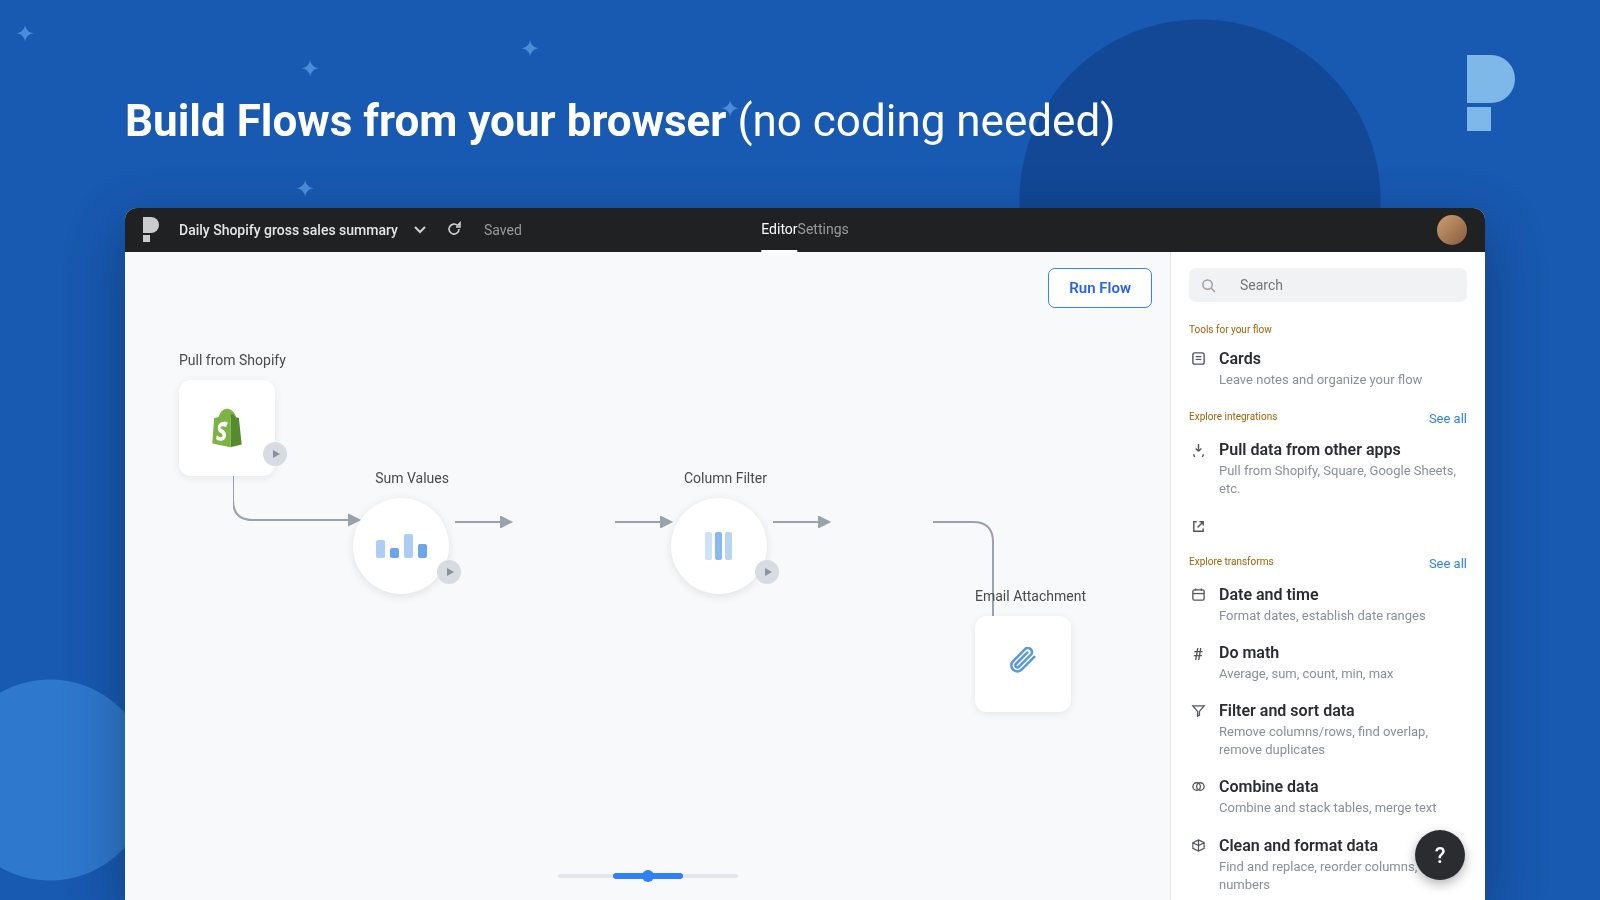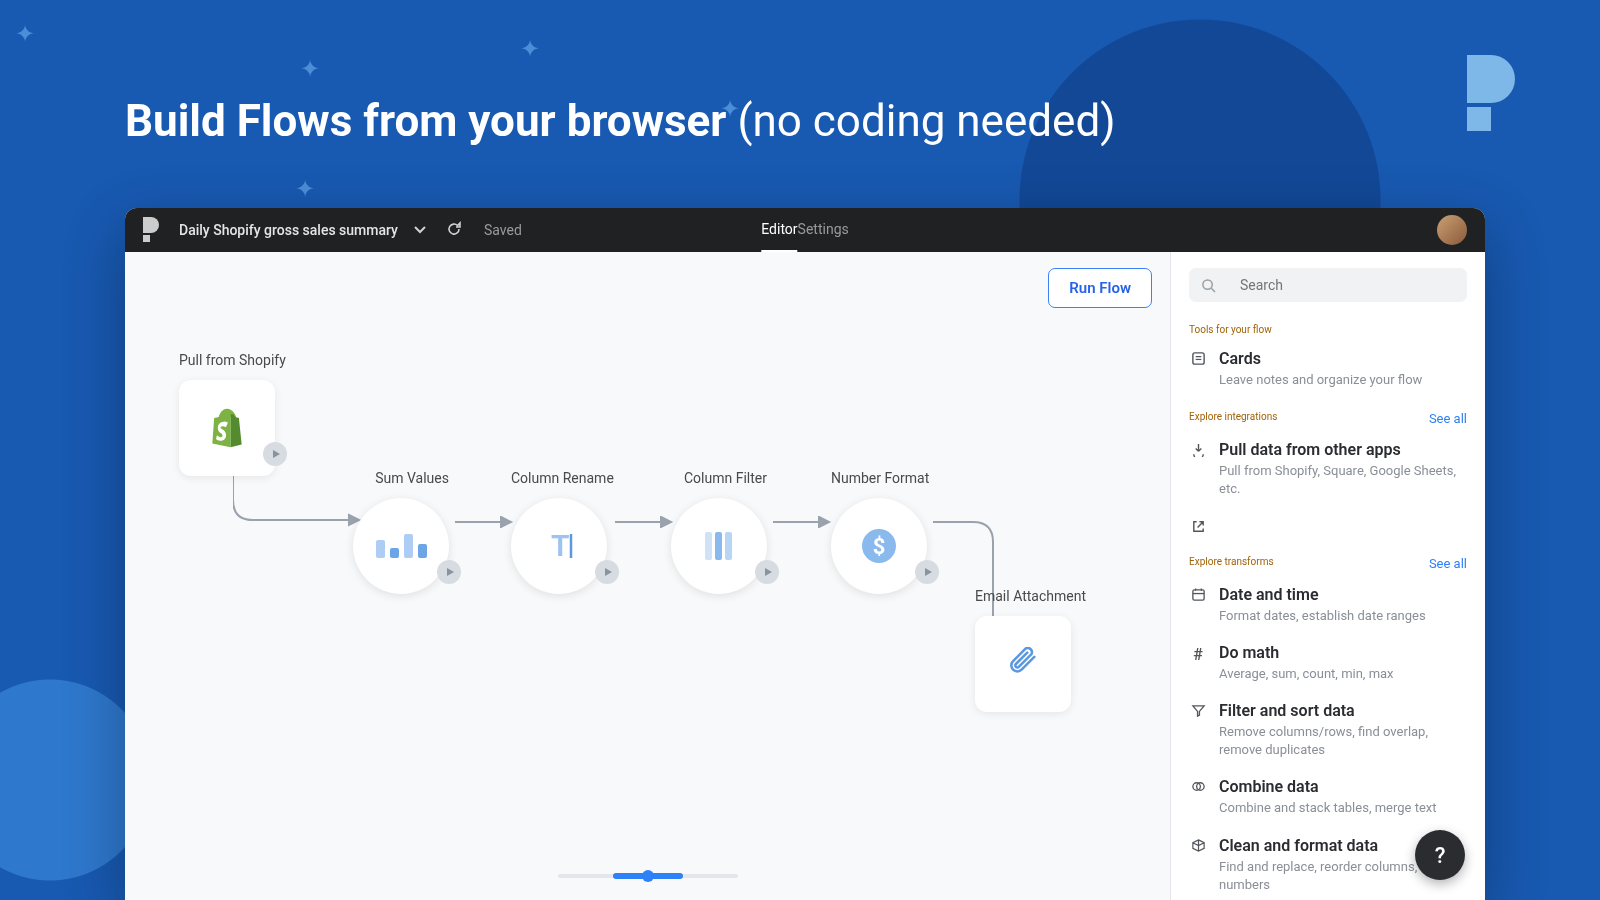--- a/index.html
+++ b/index.html
@@ -142,53 +142,33 @@
           <div class="sum-bars">
             <span style="height:18px"></span>
               <span style="height:10px;background:#6ba5e5"></span>
               <span style="height:24px"></span>
               <span style="height:14px;background:#6ba5e5"></span>
           </div>
           <div class="play-dot"></div>
         </div>
       </div>
 
-      <div class="node" style="top:218px;left:386px">
-        <div class="node-label">Column Rename</div>
-        <div class="node-circle">
-          <svg width="44" height="44" viewBox="0 0 44 44">
-            <text x="14" y="32" font-size="30" font-weight="600" fill="#9cc4f2">T</text>
-            <line x1="34" y1="10" x2="34" y2="34" stroke="#5a98e0" stroke-width="2.5"></line>
-          </svg>
-          <div class="play-dot"></div>
-        </div>
-      </div>
 
       <div class="node" style="top:218px;left:546px">
         <div class="node-label">Column Filter</div>
         <div class="node-circle">
           <svg width="40" height="40" viewBox="0 0 40 40">
             <rect x="6" y="6" width="7" height="28" rx="2" fill="#cfe2f8"></rect>
             <rect x="16" y="6" width="7" height="28" rx="2" fill="#8ab9ee"></rect>
             <rect x="26" y="6" width="7" height="28" rx="2" fill="#b9d5f4"></rect>
           </svg>
           <div class="play-dot"></div>
         </div>
       </div>
 
-      <div class="node" style="top:218px;left:706px">
-        <div class="node-label">Number Format</div>
-        <div class="node-circle">
-          <svg width="40" height="40" viewBox="0 0 40 40">
-            <circle cx="20" cy="20" r="17" fill="#8ab9ee"></circle>
-            <text x="20" y="28" font-size="22" font-weight="700" fill="#fff" text-anchor="middle">$</text>
-          </svg>
-          <div class="play-dot"></div>
-        </div>
-      </div>
 
       <div class="node" style="top:336px;left:850px">
         <div class="node-label">Email Attachment</div>
         <div class="node-box">
           <svg width="34" height="34" viewBox="0 0 24 24">
             <path d="M20 7l-9 9a4 4 0 0 1-6-6l9-9a3 3 0 0 1 4 4l-9 9a1.4 1.4 0 0 1-2-2l8-8" stroke="#5a98e0" stroke-width="1.8" fill="none" stroke-linecap="round"></path>
           </svg>
         </div>
       </div>
 

